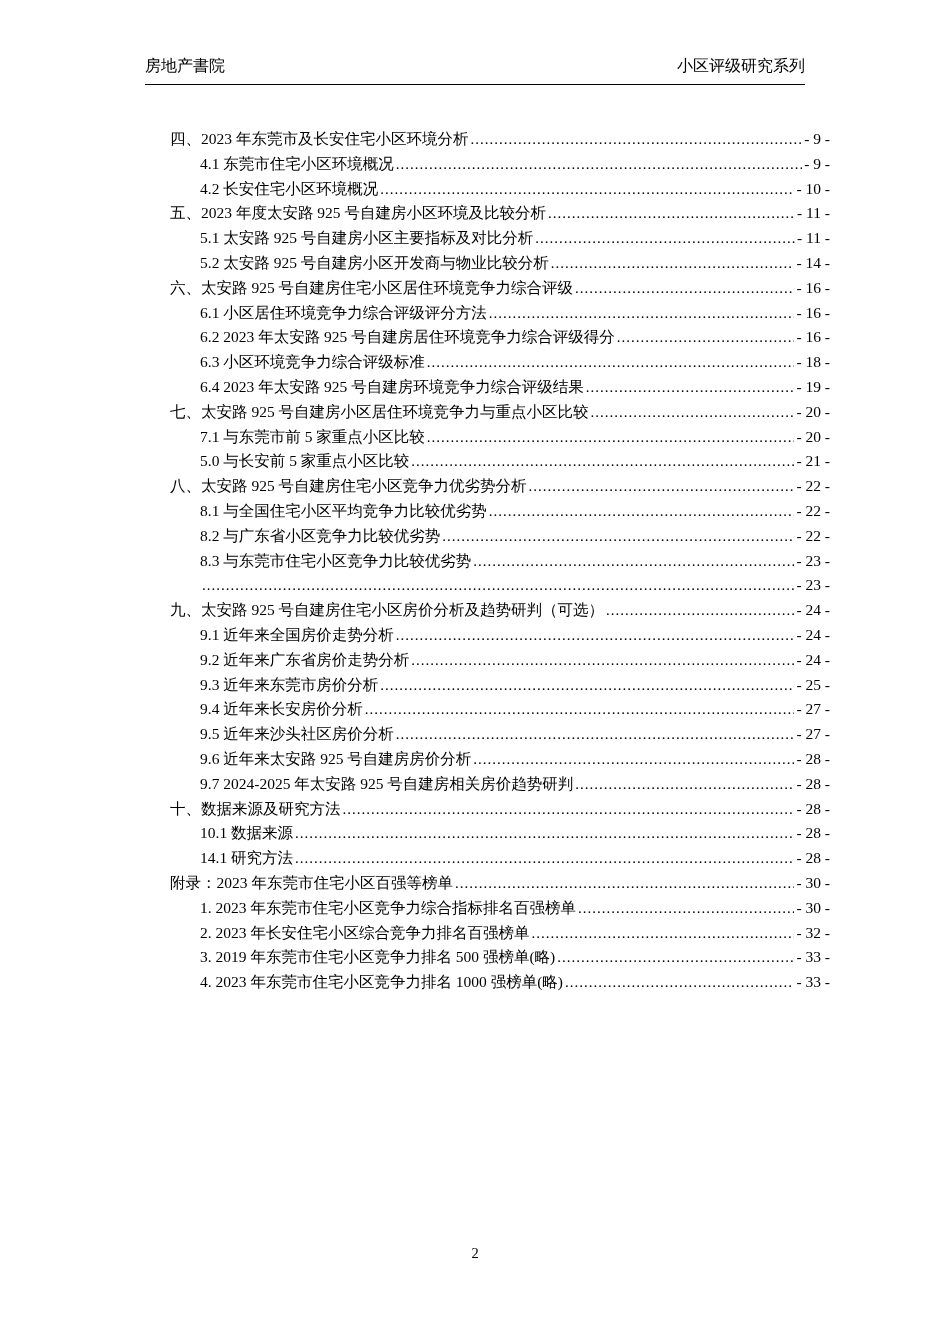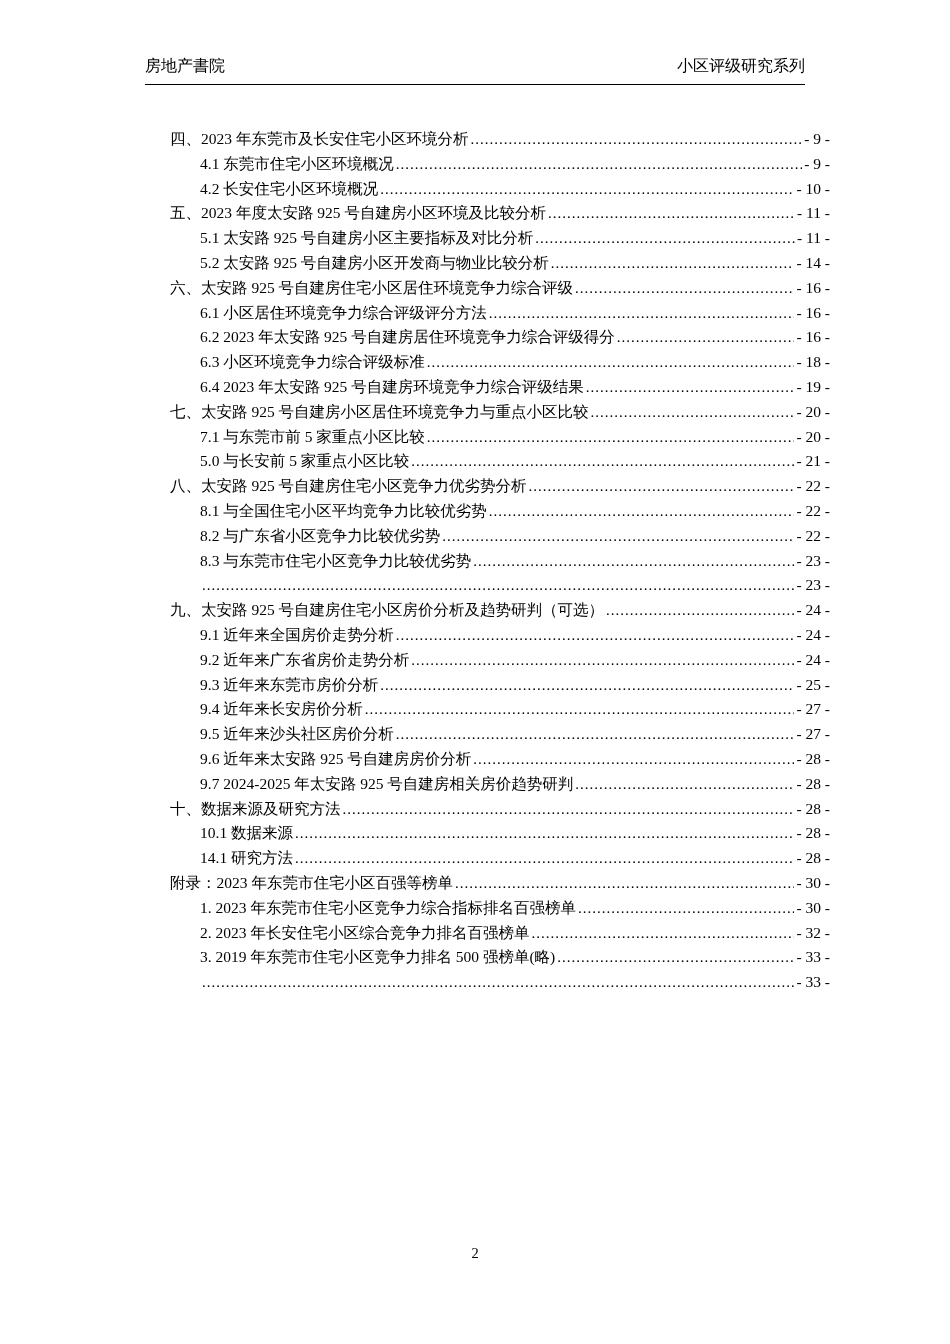--- a/index.html
+++ b/index.html
@@ -254,20 +254,21 @@
       <span class="toc-label">2. 2023 年长安住宅小区综合竞争力排名百强榜单</span>
       <span class="toc-leader">............................................................................................................................................................................................................................................................................................................</span>
       <span class="toc-page">- 32 -</span>
     </div>
       <div class="toc-row indent">
       <span class="toc-label">3. 2019 年东莞市住宅小区竞争力排名 500 强榜单(略)</span>
       <span class="toc-leader">............................................................................................................................................................................................................................................................................................................</span>
       <span class="toc-page">- 33 -</span>
     </div>
       <div class="toc-row indent">
+      <span class="toc-label">4. 2023 年东莞市住宅小区竞争力排名 1000 强榜单(略)</span>
       <span class="toc-leader">............................................................................................................................................................................................................................................................................................................</span>
       <span class="toc-page">- 33 -</span>
     </div>
     </div>
 
   <div class="footer">
     <span>2</span>
   </div>
 
 </div>

